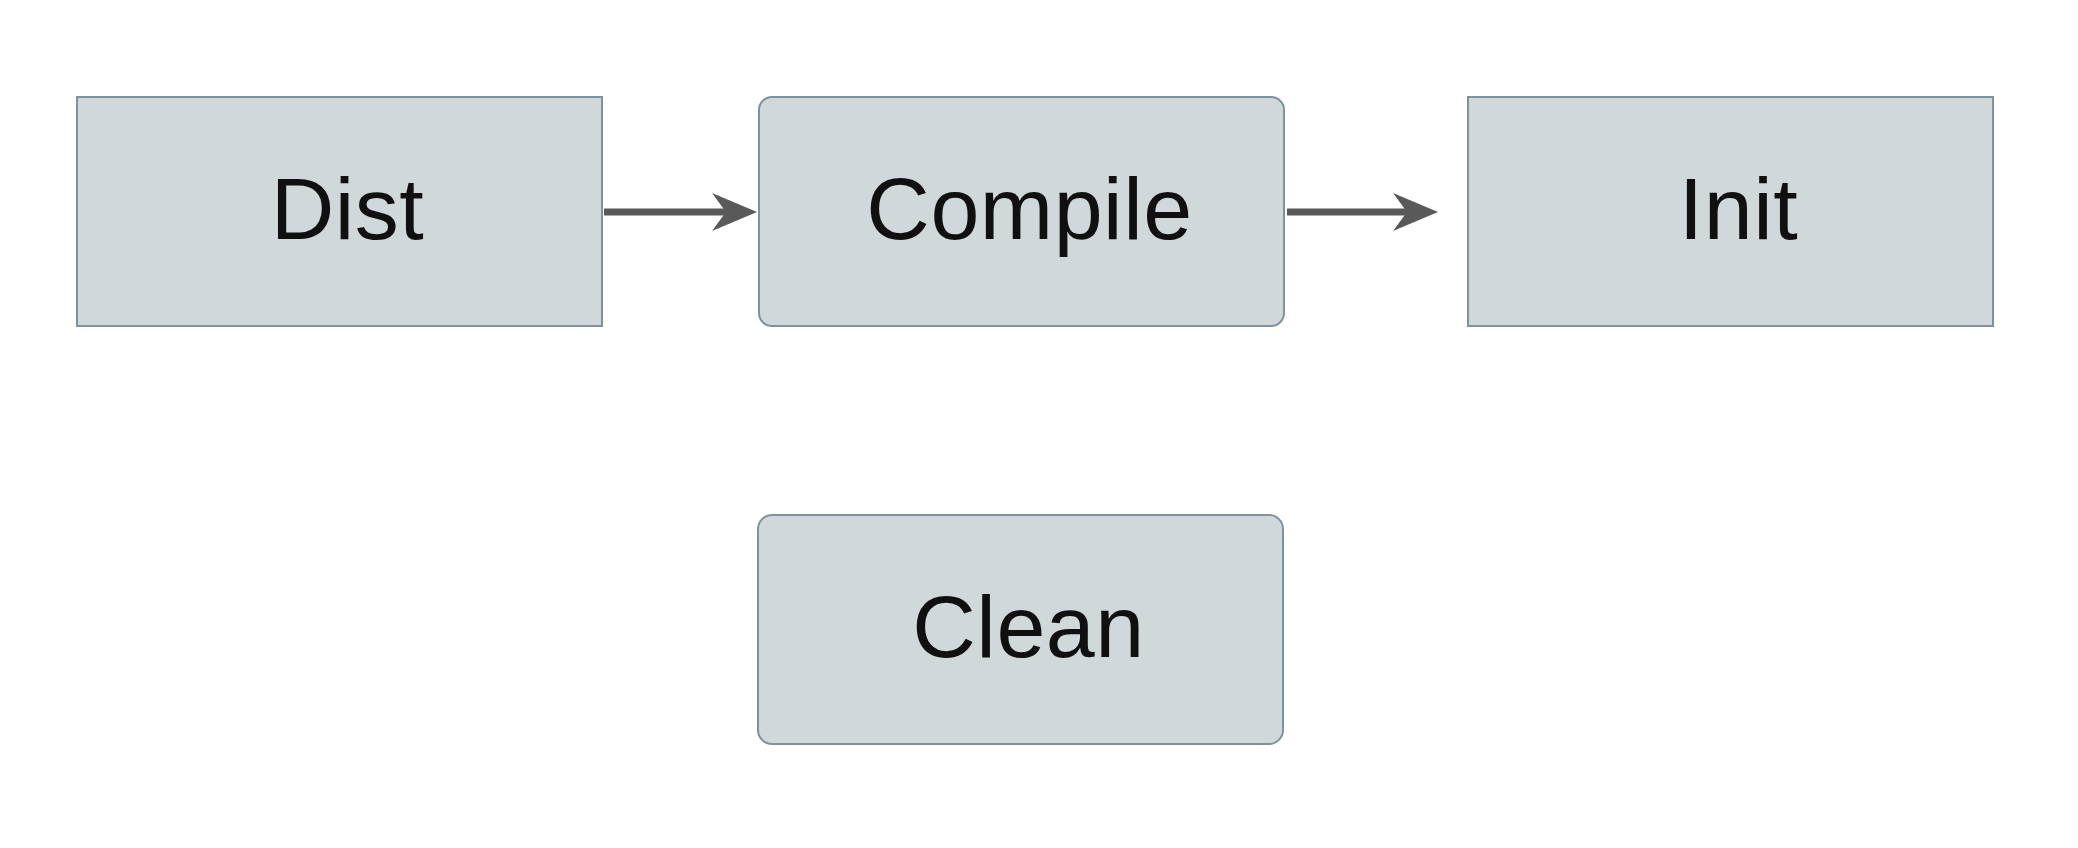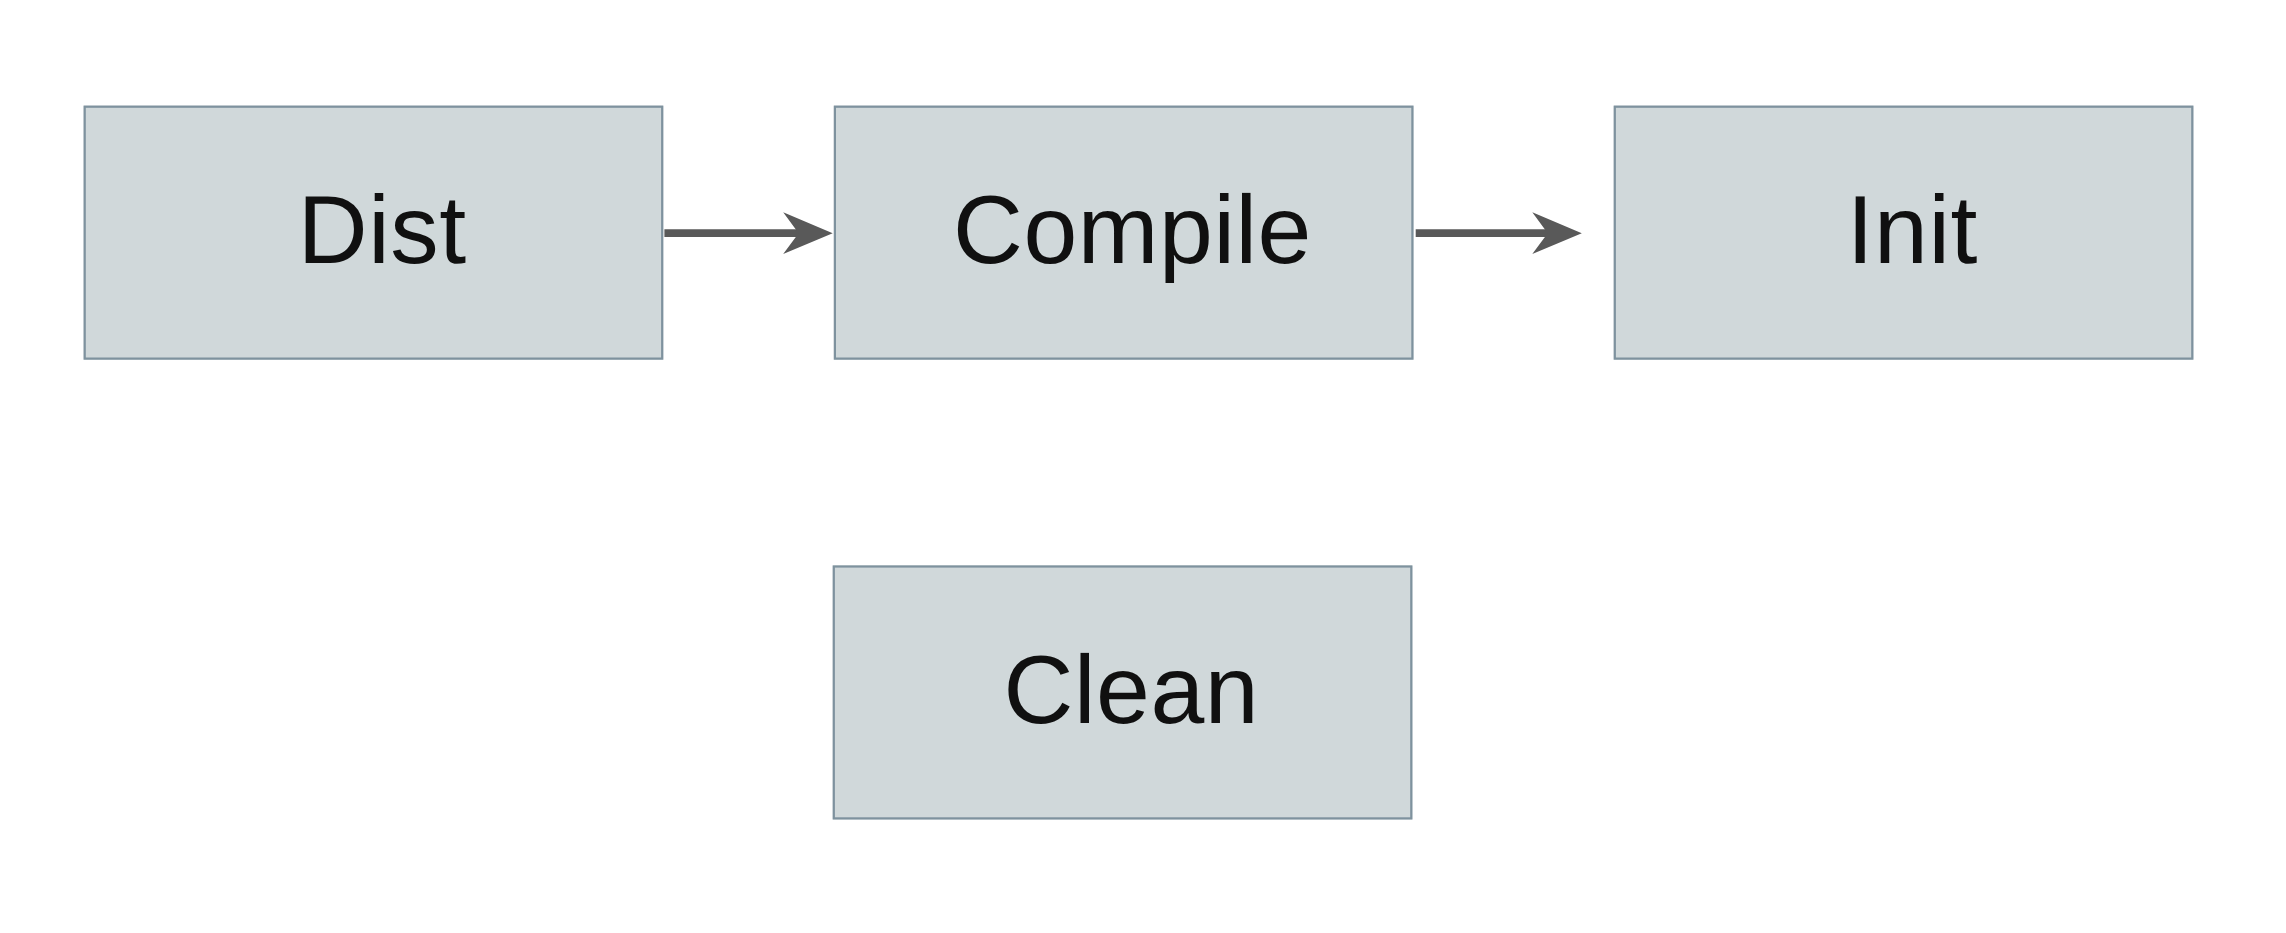--- a/index.html
+++ b/index.html
@@ -29,23 +29,23 @@
   }
   .node .label {
     font-size: 88px;
     color: #101010;
     letter-spacing: 0.5px;
     white-space: nowrap;
     line-height: 1;
     padding-bottom: 6px;
   }
   .node-dist    { left: 76px;   top: 96px;  }
-  .node-compile { left: 758px;  top: 96px;  }
+  .node-compile { left: 758px;  top: 96px; border-radius: 14px;  }
   .node-init    { left: 1439px; top: 96px; margin-left: 28px;  }
-  .node-clean   { left: 757px;  top: 514px; }
+  .node-clean   { left: 757px;  top: 514px; border-radius: 15px; }
   .edges {
     position: absolute;
     left: 0;
     top: 0;
     width: 2078px;
     height: 848px;
     pointer-events: none;
   }
 </style>
 </head>

